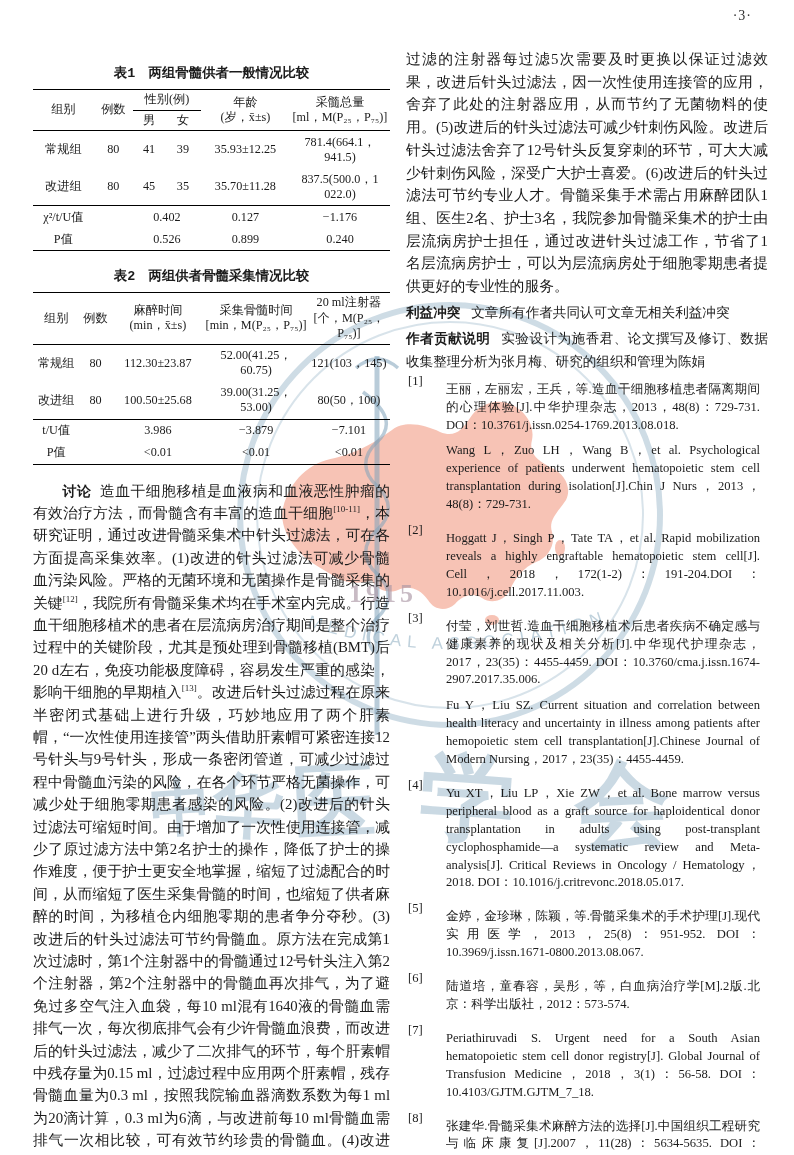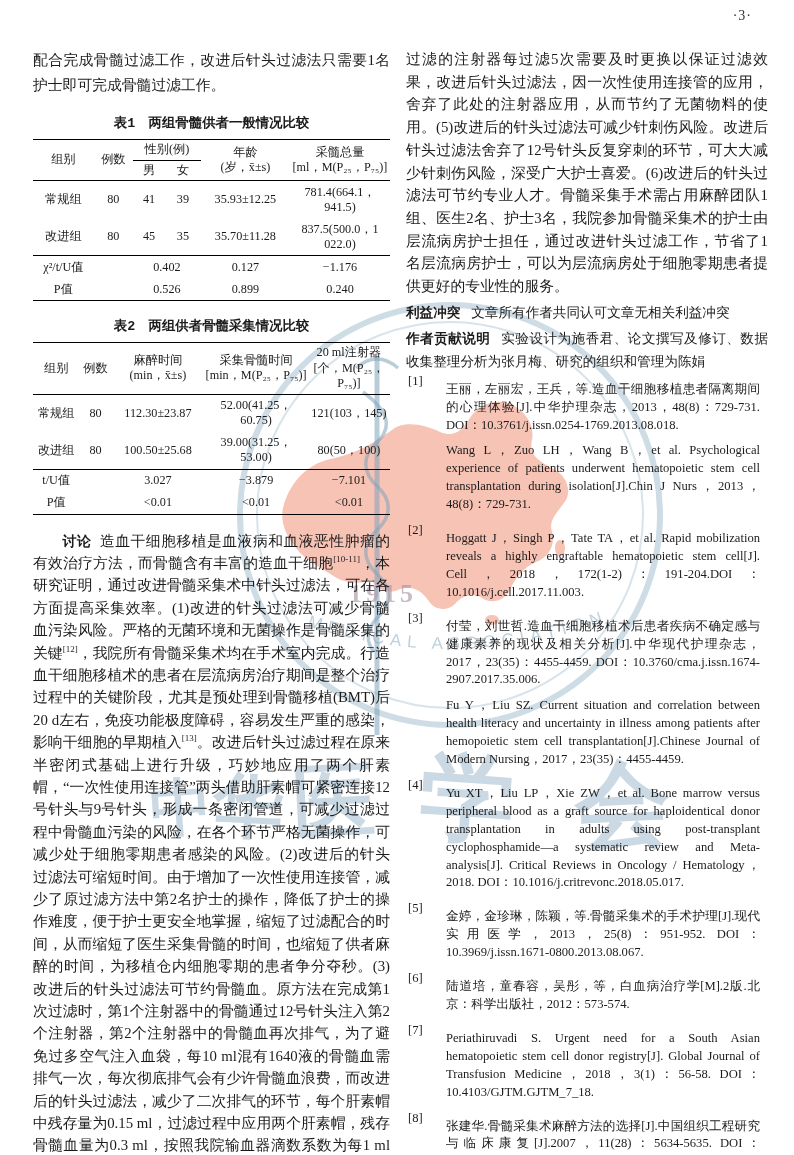--- a/index.html
+++ b/index.html
@@ -98,21 +98,20 @@
   <span class="wm-char" style="left:150px;top:766px;font-size:62px;transform:rotate(-4deg);">中</span>
   <span class="wm-char" style="left:213px;top:760px;font-size:70px;transform:rotate(3deg);">华</span>
   <span class="wm-char" style="left:293px;top:748px;font-size:82px;transform:rotate(-3deg);">医</span>
   <span class="wm-char" style="left:420px;top:736px;font-size:95px;transform:rotate(4deg);">学</span>
   <span class="wm-char" style="left:575px;top:742px;font-size:95px;transform:rotate(-3deg);">会</span>
 </div>
 
 <div class="page-number">·3·</div>
 
 <div class="col col-left">
-  <p class="body-text intro">配合完成骨髓过滤工作，改进后针头过滤法只需要1名护士即可完成骨髓过滤工作。</p>
 
   <div class="tbl-caption">
     <span class="cap-label">表1</span><span>两组骨髓供者一般情况比较</span>
   </div>
   <table class="three-line" id="table1">
     <colgroup>
       <col style="width:17%">
         <col style="width:11%">
         <col style="width:9%">
         <col style="width:10%">
@@ -212,21 +211,21 @@
         <tr>
           <td>改进组</td>
           <td>80</td>
           <td>100.50±25.68</td>
           <td>39.00(31.25，53.00)</td>
           <td>80(50，100)</td>
         </tr>
         <tr class="stat-first">
           <td>t/U值</td>
           <td></td>
-          <td>3.027</td>
+          <td>3.986</td>
           <td>−3.879</td>
           <td>−7.101</td>
         </tr>
         <tr class="">
           <td>P值</td>
           <td></td>
           <td>&lt;0.01</td>
           <td>&lt;0.01</td>
           <td>&lt;0.01</td>
         </tr>

